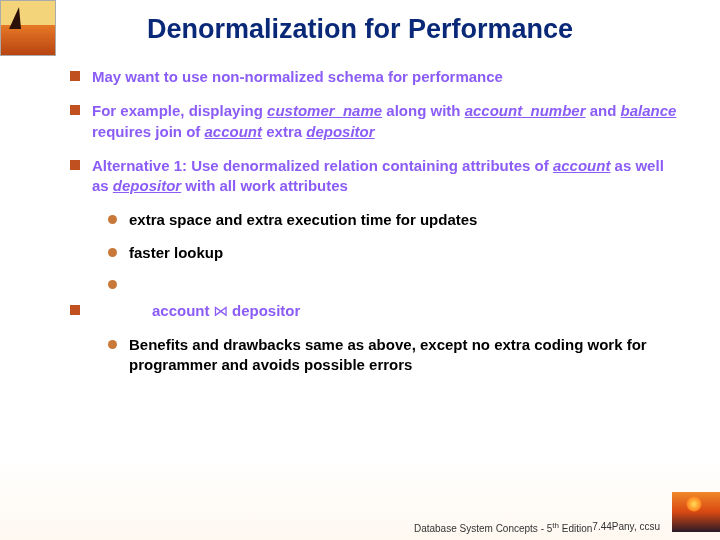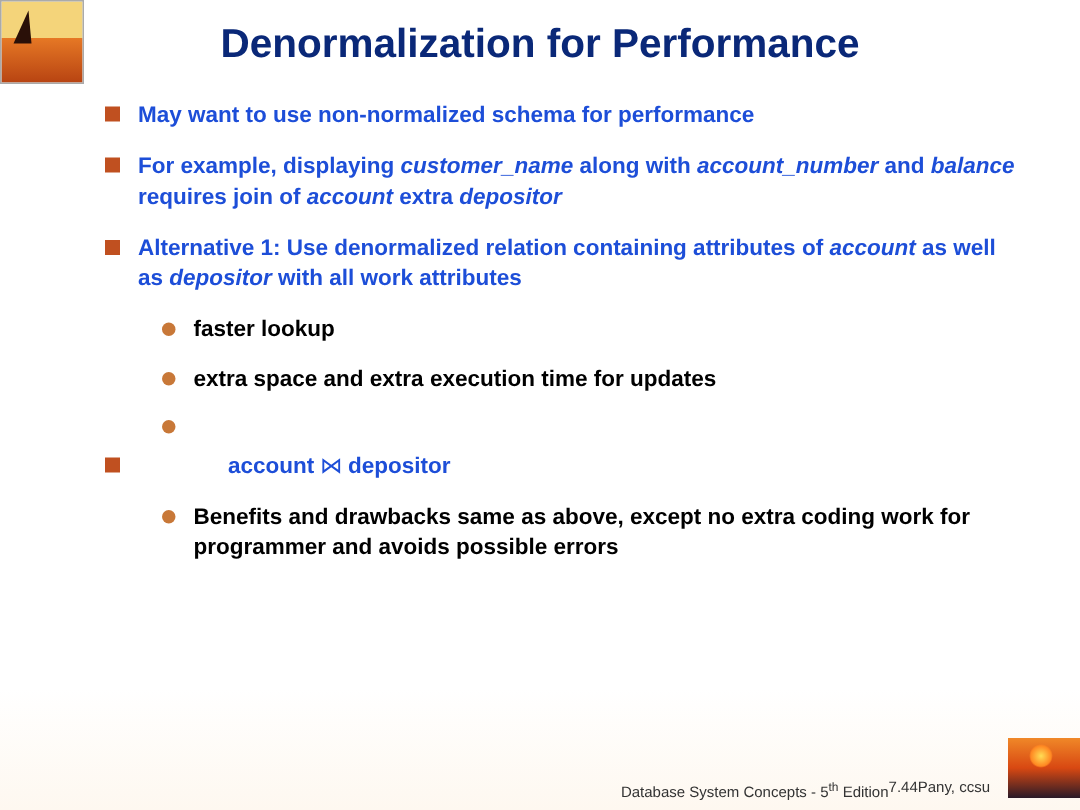--- a/index.html
+++ b/index.html
@@ -58,21 +58,21 @@
     padding-bottom: 22px;
   }
   .content {
     padding: 0 40px 0 70px;
   }
   .b1 {
     display: flex;
     margin-bottom: 14px;
     font-size: 15px;
     font-weight: bold;
-    color: #1d4ed8;
+    color: #8b5cf6;
     line-height: 1.35;
   }
   .sq {
     width: 10px;
     height: 10px;
     background: #c05020;
     flex-shrink: 0;
     margin-top: 4px;
     margin-right: 12px;
   }
@@ -87,21 +87,21 @@
   }
   .ci {
     width: 9px;
     height: 9px;
     background: #c87838;
     border-radius: 50%;
     flex-shrink: 0;
     margin-top: 5px;
     margin-right: 12px;
   }
-  .it { font-style: italic; font-weight: bold; }
+  .it { font-style: italic; font-weight: bold; text-decoration: underline; }
   .indent-line { padding-left: 60px; text-align: right; }
   .footer {
     position: absolute;
     bottom: 6px;
     left: 0;
     width: 100%;
     font-size: 10px;
     color: #333;
     display: flex;
     justify-content: flex-end;
@@ -137,26 +137,26 @@
 
   <div class="b1">
     <div class="sq"></div>
     <div>
       <span>Alternative 1:  Use denormalized relation containing attributes of </span><span class="it">account</span><span> as well as </span><span class="it">depositor</span><span> with all work attributes</span>
     </div>
   </div>
 
   <div class="b2">
     <div class="ci"></div>
-    <div>faster lookup</div>
+    <div>extra space and extra execution time for updates</div>
   </div>
 
   <div class="b2">
     <div class="ci"></div>
-    <div>extra space and extra execution time for updates</div>
+    <div>faster lookup</div>
   </div>
 
   <div class="b2">
     <div class="ci"></div>
   </div>
 
   <div class="b1">
     <div class="sq"></div>
     <div>
       <div class="indent-line">

